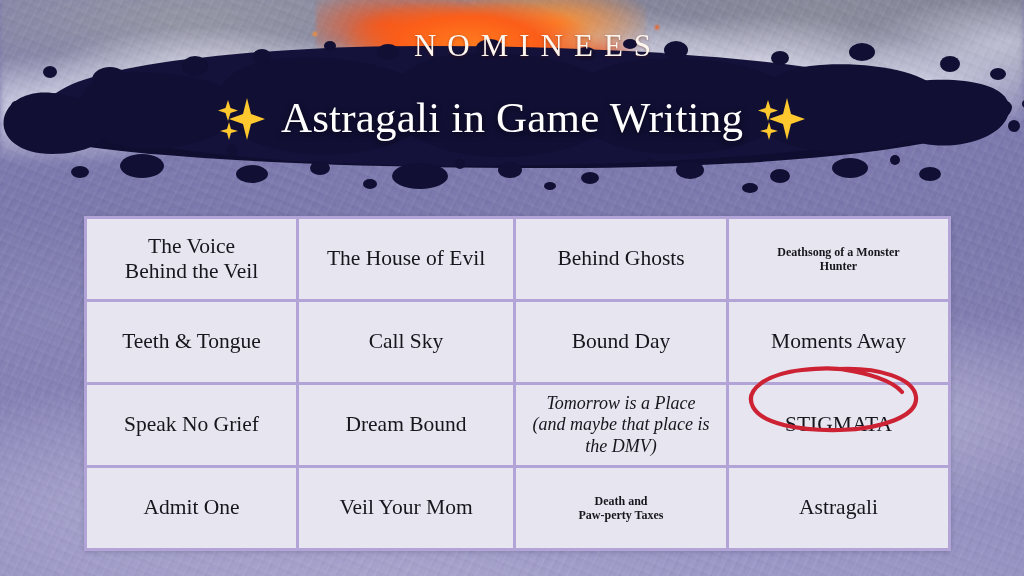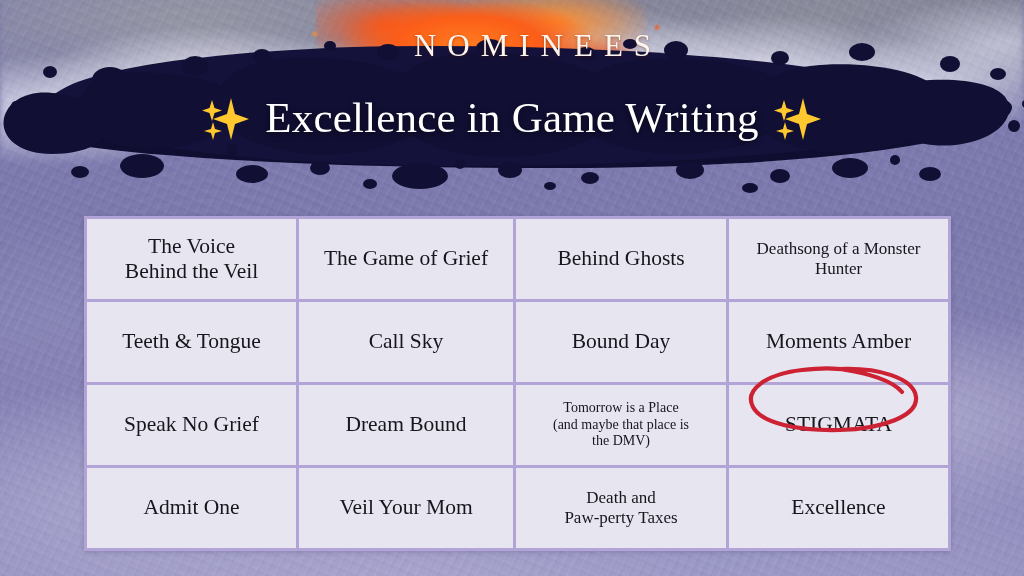--- a/index.html
+++ b/index.html
@@ -180,25 +180,27 @@
     color: #16161c;
     text-align: center;
     vertical-align: middle;
     font-size: 21.5px;
     line-height: 1.18;
     height: 72px;
     padding: 4px 8px;
     position: relative;
   }
   .nom-table td.tight {
-    font-size: 17px;
+    font-size: 12px;
+    font-weight: bold;
   }
   .nom-table td.small {
-    font-size: 14px;
+    font-size: 18px;
     line-height: 1.2;
+    font-style: italic;
   }
   .col-a { width: 212px; }
   .col-b { width: 217px; }
   .col-c { width: 213px; }
   .col-d { width: 222px; }
 
   
   .circle-anno {
     position: absolute;
     left: 746px;
@@ -277,61 +279,61 @@
   <div class="nominees">NOMINEES</div>
 
   <div class="title-row">
     <span class="sparkle">
       <svg viewBox="0 0 50 48" width="50" height="48">
         <path d="M30,4 L34,20 L48,25 L34,30 L30,46 L26,30 L12,25 L26,20 Z" fill="#ffc82e"></path>
         <path d="M11,6 L13.5,14 L21,16.5 L13.5,19 L11,27 L8.5,19 L1,16.5 L8.5,14 Z" fill="#ffc82e"></path>
         <path d="M12,28 L14,35 L21,37 L14,39 L12,46 L10,39 L3,37 L10,35 Z" fill="#ffc82e"></path>
       </svg>
     </span>
-    <span class="title-text">Excellence in Game Writing</span>
+    <span class="title-text">Astragali in Game Writing</span>
     <span class="sparkle">
       <svg viewBox="0 0 50 48" width="50" height="48">
         <path d="M30,4 L34,20 L48,25 L34,30 L30,46 L26,30 L12,25 L26,20 Z" fill="#ffc82e"></path>
         <path d="M11,6 L13.5,14 L21,16.5 L13.5,19 L11,27 L8.5,19 L1,16.5 L8.5,14 Z" fill="#ffc82e"></path>
         <path d="M12,28 L14,35 L21,37 L14,39 L12,46 L10,39 L3,37 L10,35 Z" fill="#ffc82e"></path>
       </svg>
     </span>
   </div>
 
   <table class="nom-table">
     <colgroup>
       <col class="col-a">
         <col class="col-b">
         <col class="col-c">
         <col class="col-d">
     </colgroup>
     <tbody id="tbody">
         <tr>
           <td><span>The Voice<br>Behind the Veil</span></td>
-          <td><span>The Game of Grief</span></td>
+          <td><span>The House of Evil</span></td>
           <td><span>Behind Ghosts</span></td>
           <td class="tight"><span>Deathsong of a Monster<br>Hunter</span></td>
         </tr>
         <tr>
           <td><span>Teeth &amp; Tongue</span></td>
           <td><span>Call Sky</span></td>
           <td><span>Bound Day</span></td>
-          <td><span>Moments Amber</span></td>
+          <td><span>Moments Away</span></td>
         </tr>
         <tr>
           <td><span>Speak No Grief</span></td>
           <td><span>Dream Bound</span></td>
           <td class="small"><span>Tomorrow is a Place<br>(and maybe that place is<br>the DMV)</span></td>
           <td><span>STIGMATA</span></td>
         </tr>
         <tr>
           <td><span>Admit One</span></td>
           <td><span>Veil Your Mom</span></td>
           <td class="tight"><span>Death and<br>Paw-perty Taxes</span></td>
-          <td><span>Excellence</span></td>
+          <td><span>Astragali</span></td>
         </tr>
       </tbody>
   </table>
 
   <svg class="circle-anno" viewBox="0 0 176 70">
     <path d="M92,5 C132,3 168,14 170,33 C172,52 136,65 94,66
              C54,67 16,60 7,43 C-2,26 20,10 56,6
              C74,4 90,4 100,6 C120,9 146,16 156,28" fill="none" stroke="#cc2233" stroke-width="4.2" stroke-linecap="round" stroke-linejoin="round"></path>
   </svg>
 

